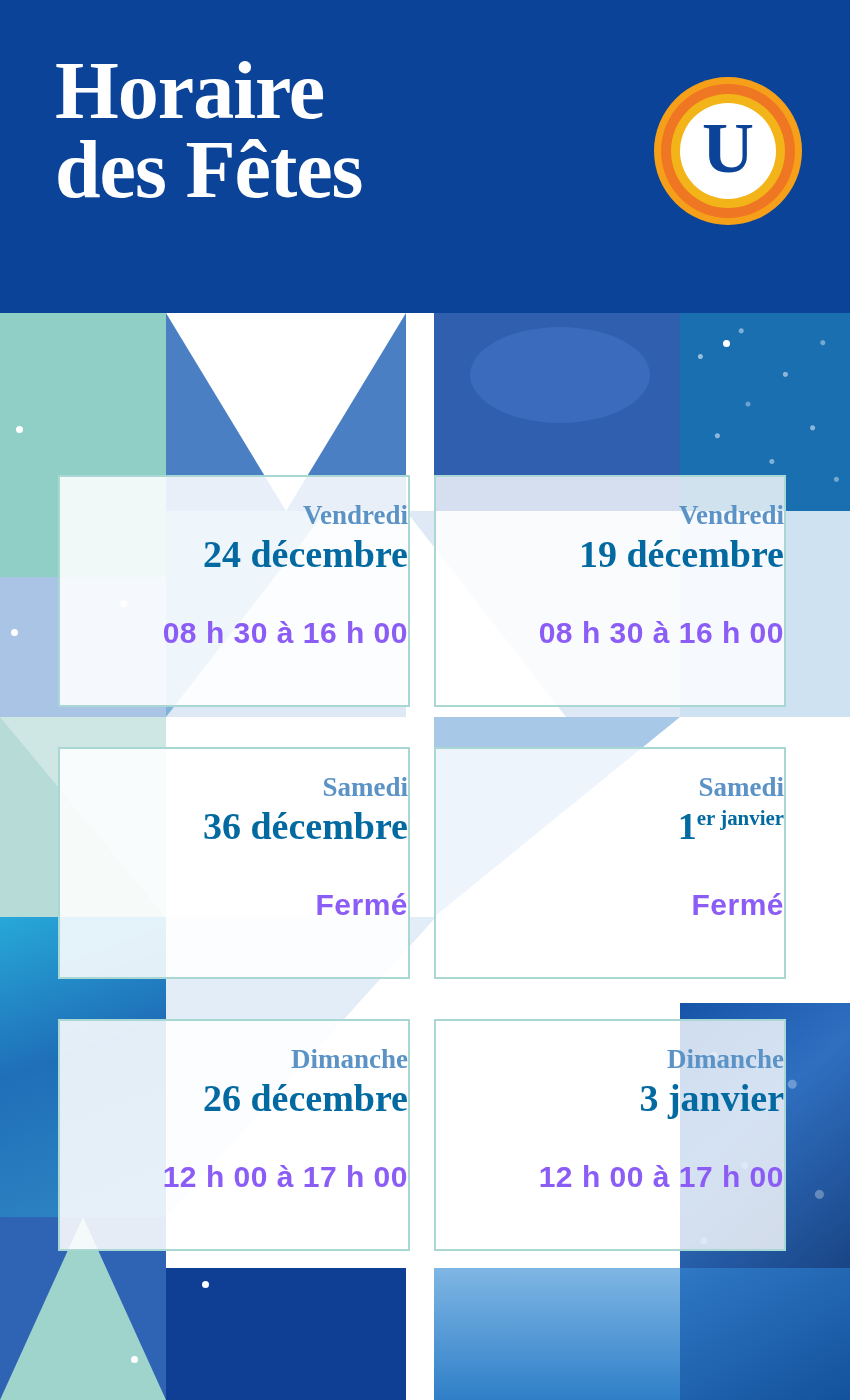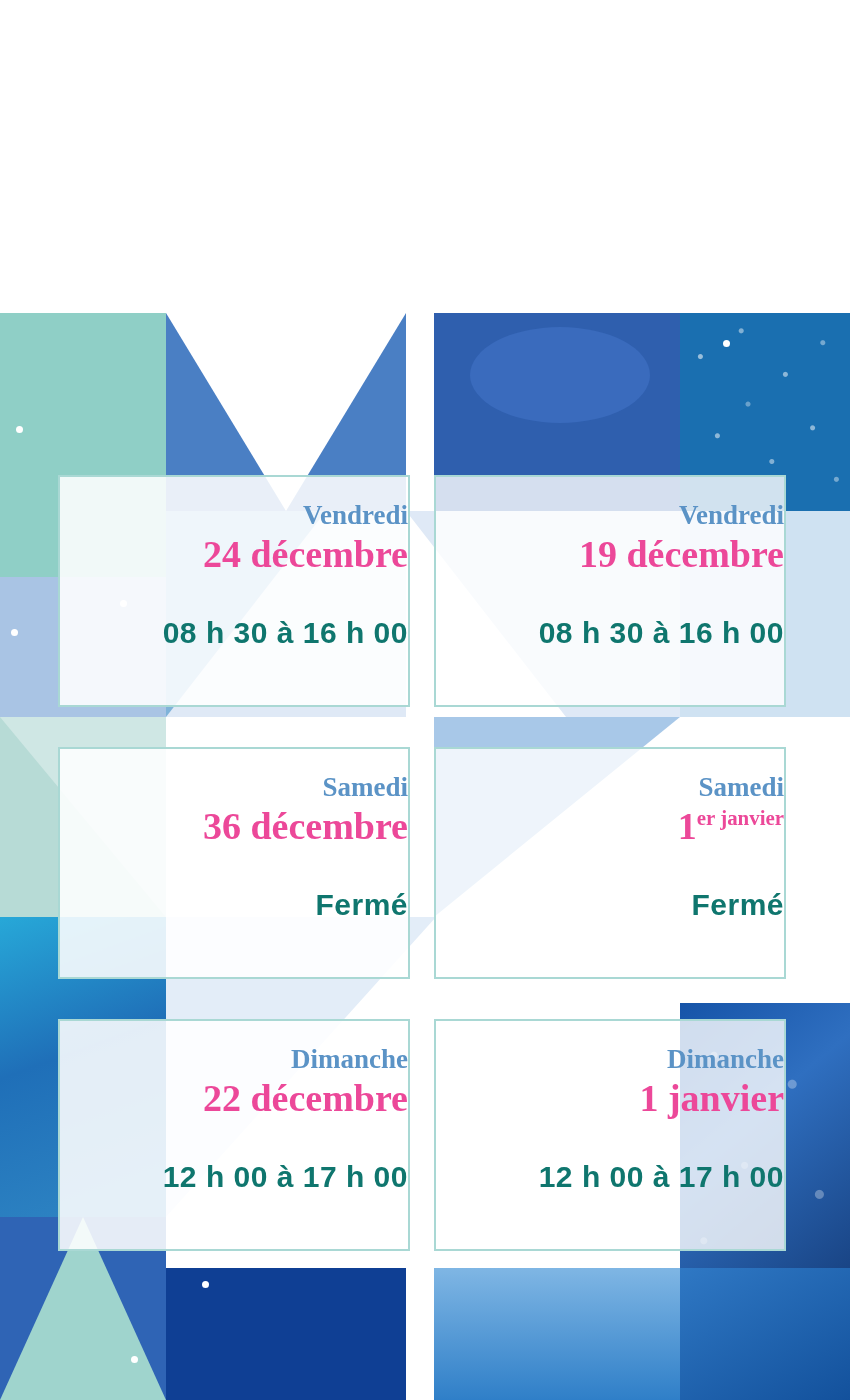--- a/index.html
+++ b/index.html
@@ -144,36 +144,36 @@
   .card.translucent { background: rgba(255,255,255,0.80); }
   .card-day {
     color: #5b93c6;
     font-family: "Liberation Serif", serif;
     font-weight: bold;
     font-size: 27px;
     line-height: 1.1;
     text-align: center;
   }
   .card-date {
-    color: #ec4899;
+    color: #0369a1;
     font-family: "Liberation Serif", serif;
     font-weight: bold;
     font-size: 38px;
     line-height: 1.15;
     text-align: center;
     margin-top: 2px;
     white-space: nowrap;
   }
   .card-date sup {
     font-size: 0.55em;
     vertical-align: super;
     line-height: 0;
   }
   .card-hours {
-    color: #0f766e;
+    color: #8b5cf6;
     font-family: "Liberation Sans", sans-serif;
     font-weight: bold;
     font-size: 30px;
     letter-spacing: 0.5px;
     text-align: center;
     margin-top: 40px;
     white-space: nowrap;
   }
 </style>
 </head>
@@ -235,20 +235,31 @@
     <div class="dot" style="left:286px;top:80px;"></div>
     <div class="dot" style="left:723px;top:27px;"></div>
     <div class="dot" style="left:16px;top:113px;"></div>
     <div class="dot" style="left:120px;top:287px;"></div>
     <div class="dot" style="left:744px;top:432px;"></div>
     <div class="dot" style="left:202px;top:968px;"></div>
     <div class="dot" style="left:131px;top:1043px;"></div>
     <div class="dot" style="left:11px;top:316px;"></div>
   </div>
 
+  <div class="header">
+    <div class="header-title">Horaire
+des Fêtes</div>
+    <div class="logo">
+      <div class="logo-ring-outer"></div>
+      <div class="logo-ring-mid"></div>
+      <div class="logo-ring-inner"></div>
+      <div class="logo-core"></div>
+      <div class="logo-u">U</div>
+    </div>
+  </div>
 
   <div class="cards">
 
     <div class="card" style="left:58px;top:162px;">
       <div class="card-day">Vendredi</div>
       <div class="card-date">24 décembre</div>
       <div class="card-hours">08 h 30 à 16 h 00</div>
     </div>
 
     <div class="card translucent" style="left:434px;top:162px;">
@@ -266,24 +277,24 @@
     <div class="card translucent" style="left:434px;top:434px;">
       <div class="card-day">Samedi</div>
       <div class="card-date">
         <span>1</span><sup>er janvier</sup>
       </div>
       <div class="card-hours">Fermé</div>
     </div>
 
     <div class="card" style="left:58px;top:706px;">
       <div class="card-day">Dimanche</div>
-      <div class="card-date">22 décembre</div>
+      <div class="card-date">26 décembre</div>
       <div class="card-hours">12 h 00 à 17 h 00</div>
     </div>
 
     <div class="card translucent" style="left:434px;top:706px;">
       <div class="card-day">Dimanche</div>
-      <div class="card-date">1 janvier</div>
+      <div class="card-date">3 janvier</div>
       <div class="card-hours">12 h 00 à 17 h 00</div>
     </div>
 
   </div>
 </div>
 
 </body></html>

